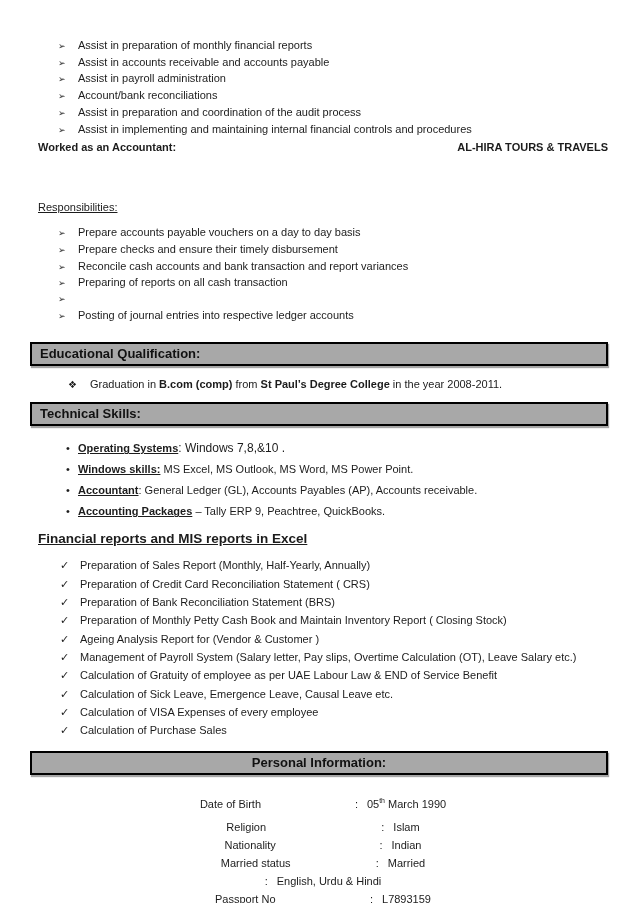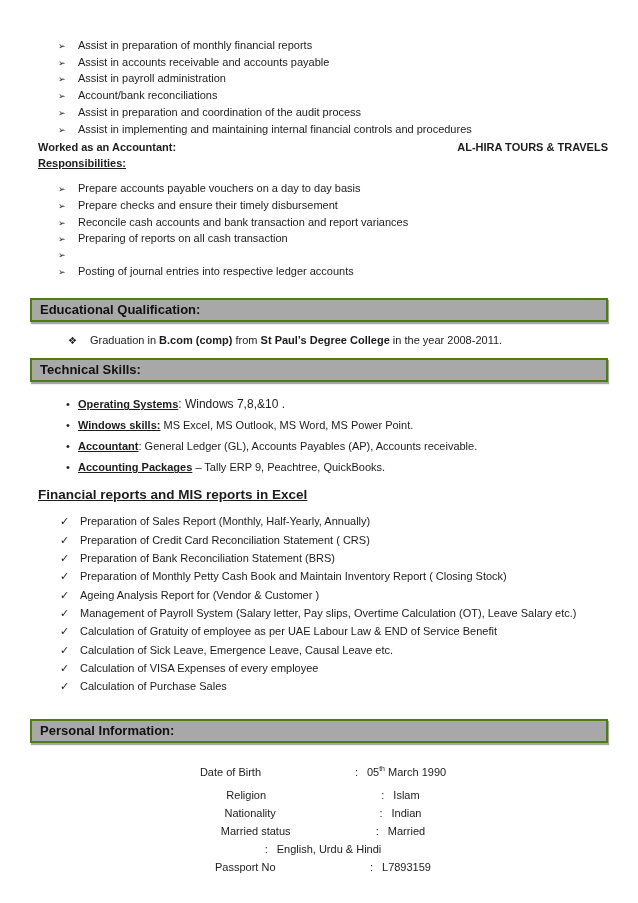--- a/index.html
+++ b/index.html
@@ -29,38 +29,38 @@
     font-size:9px;
     color:#2a2a2a;
   }
 
   
   .job-line {
     display:flex; justify-content:space-between;
     font-weight:bold; line-height:16px; margin-top:1px;
   }
   .resp-label {
-    font-weight:bold; text-decoration:underline;
-    line-height:16px; margin-bottom:10px;
+    font-weight:normal; text-decoration:underline;
+    line-height:16px; margin-bottom:10px;margin-top:44px;
   }
 
   
   .section-bar {
     margin-left:-8px;
     width:578px;
     background:#a8a8a8;
-    border:2px solid #4d7c0f;
+    border:2px solid #000000;
     box-shadow:1px 2px 1px rgba(0,0,0,0.35);
     padding:2px 8px 3px 8px;
     font-size:13px; font-weight:bold;
     color:#111;
   }
   .bar-edu { margin-top:18px; }
   .bar-tech { margin-top:10px; }
-  .bar-personal { margin-top:24px; }
+  .bar-personal { margin-top:12px;text-align:center; }
 
   
   .edu-line {
     display:flex; align-items:baseline;
     padding-left:30px; margin-top:11px;
     line-height:15px;
   }
   .edu-line .bullet { width:22px; flex:0 0 22px; font-size:10px; }
   .seg-bold { font-weight:bold; }
 

